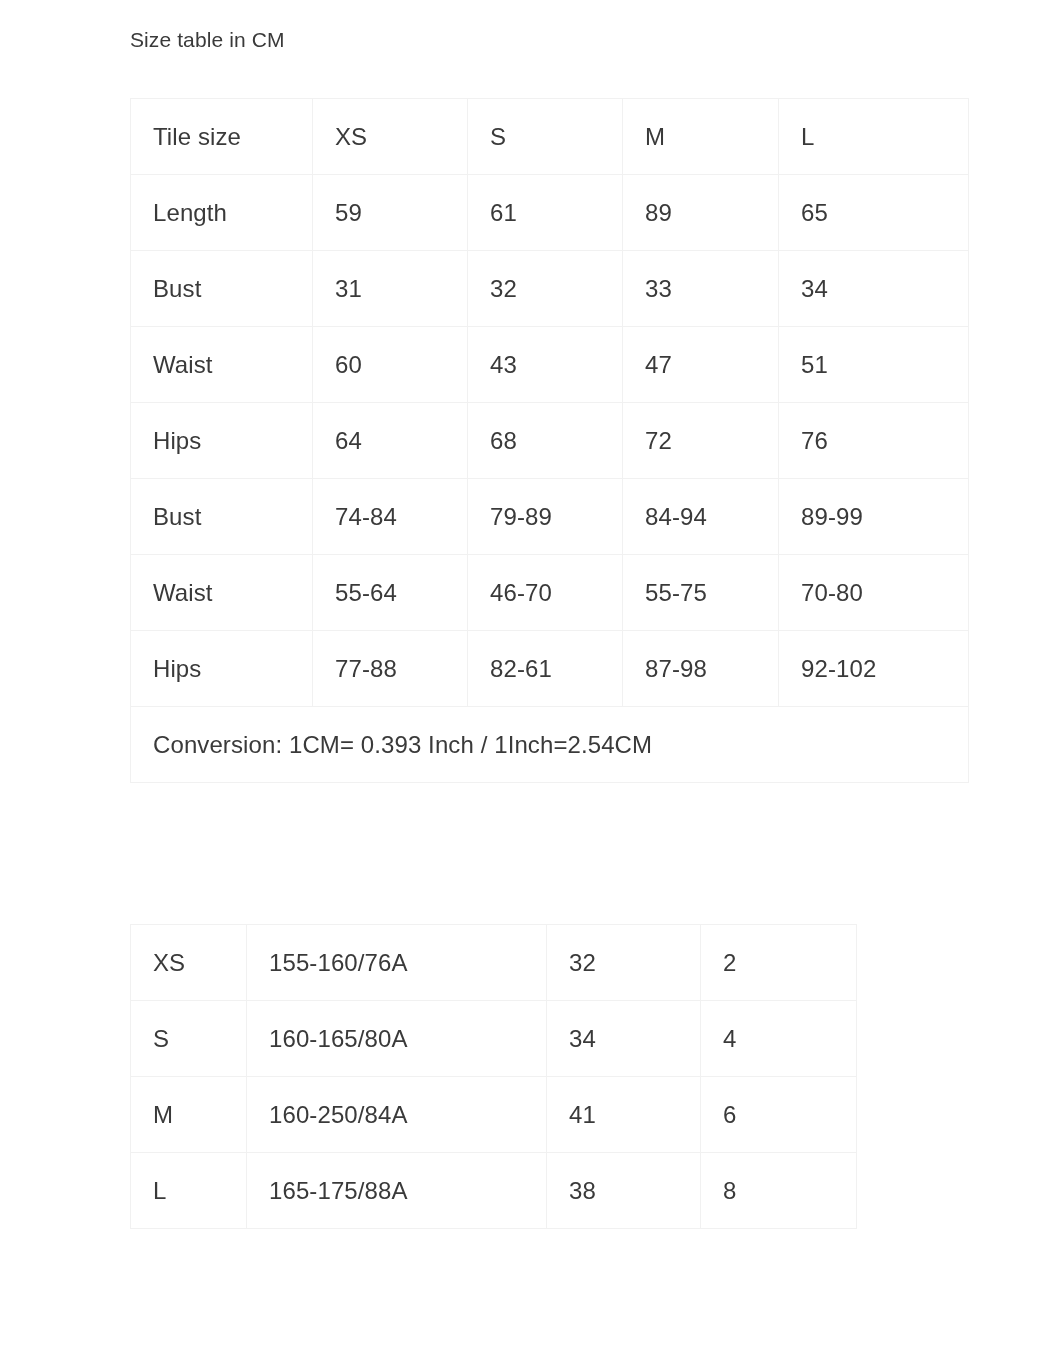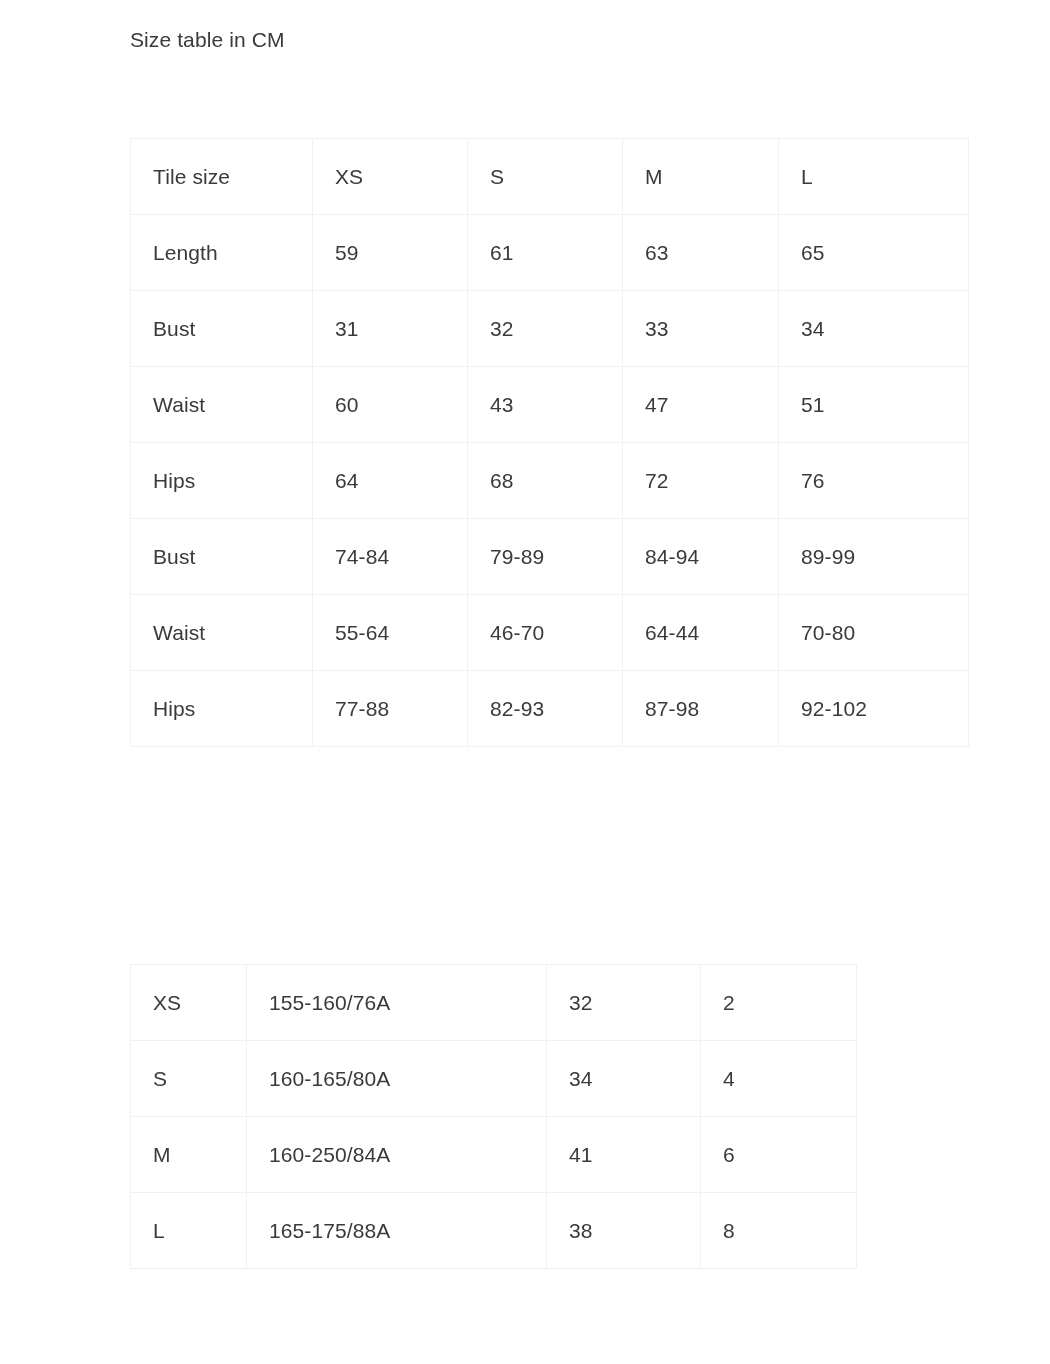--- a/index.html
+++ b/index.html
@@ -30,24 +30,23 @@
     line-height: 28px;
     color: #3a3a3a;
     letter-spacing: 0.1px;
     white-space: nowrap;
   }
 
   table.size-grid {
     position: absolute;
     border-collapse: collapse;
     table-layout: fixed;
-    font-size: 21px;
+    font-size: 24px;
     color: #3a3a3a;
     letter-spacing: 0.1px;
-    margin-top: 40px;
   }
 
   table.size-grid td {
     border: 1px solid #f1f1f1;
     padding: 0 0 0 22px;
     height: 75px;
     vertical-align: middle;
     text-align: left;
     white-space: nowrap;
     overflow: hidden;
@@ -101,21 +100,21 @@
         <td>XS</td>
         <td>S</td>
         <td>M</td>
         <td>L</td>
       </tr>
 
       <tr>
         <td>Length</td>
         <td>59</td>
         <td>61</td>
-        <td>63</td>
+        <td>89</td>
         <td>65</td>
       </tr>
 
       <tr>
         <td>Bust</td>
         <td>31</td>
         <td>32</td>
         <td>33</td>
         <td>34</td>
       </tr>
@@ -142,32 +141,35 @@
         <td>74-84</td>
         <td>79-89</td>
         <td>84-94</td>
         <td>89-99</td>
       </tr>
 
       <tr>
         <td>Waist</td>
         <td>55-64</td>
         <td>46-70</td>
-        <td>64-44</td>
+        <td>55-75</td>
         <td>70-80</td>
       </tr>
 
       <tr>
         <td>Hips</td>
         <td>77-88</td>
-        <td>82-93</td>
+        <td>82-61</td>
         <td>87-98</td>
         <td>92-102</td>
       </tr>
 
+      <tr>
+        <td class="conversion-cell" colspan="5">Conversion: 1CM= 0.393 Inch / 1Inch=2.54CM</td>
+      </tr>
     </tbody>
   </table>
 
   <table class="size-grid" id="table-intl">
     <colgroup>
       <col class="d0">
         <col class="d1">
         <col class="d2">
         <col class="d3">
     </colgroup>

